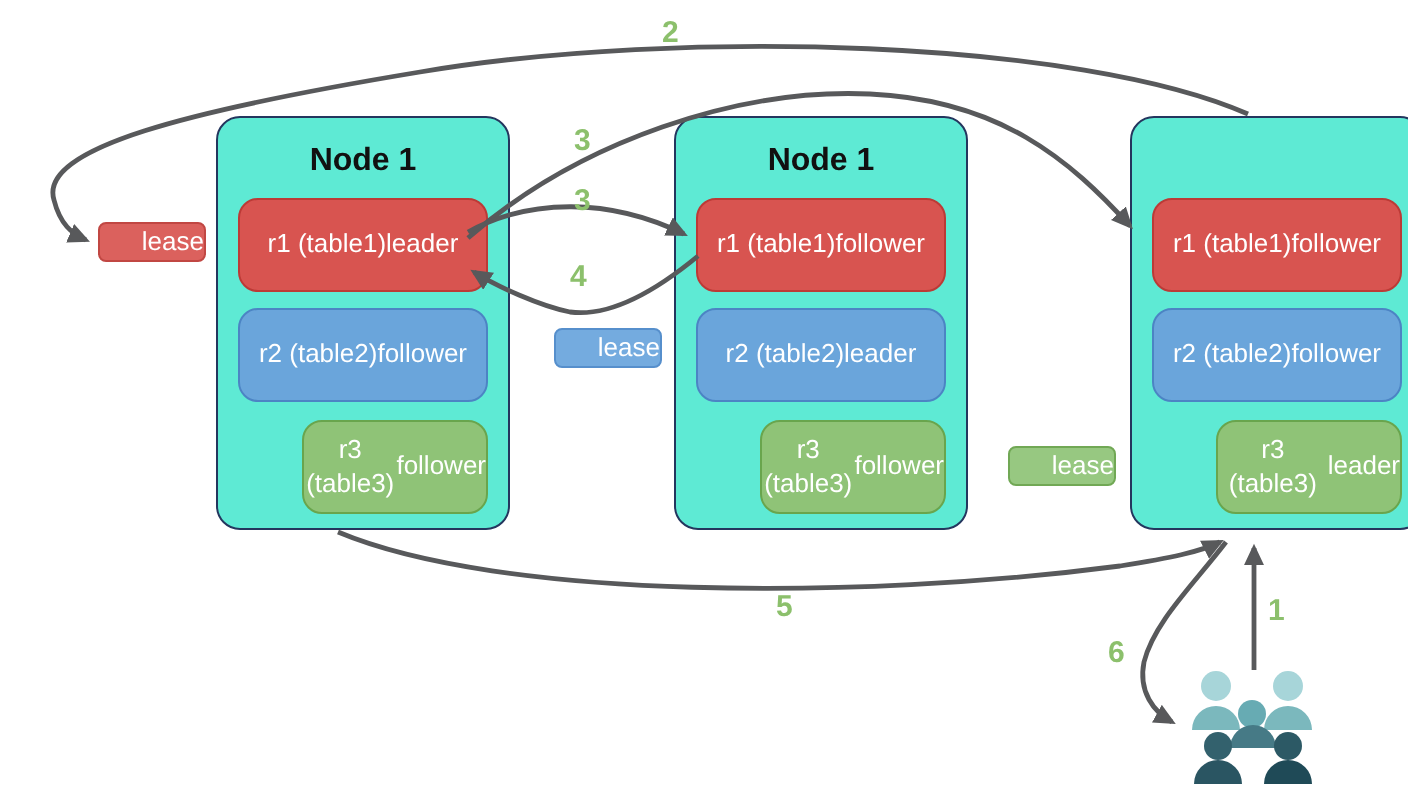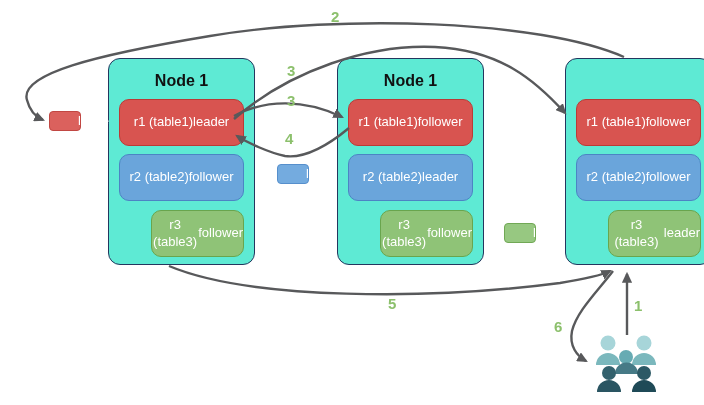--- a/index.html
+++ b/index.html
@@ -19,22 +19,22 @@
   .replica{
     position:absolute;left:10px;right:10px;height:47px;border-radius:10px;
     display:flex;flex-direction:row;align-items:center;justify-content:center;
     color:#ffffff;font-size:13px;line-height:1.3;text-align:center;
   }
   .replica.r1{top:40px}.replica.r2{top:95px}.replica.r3{top:151px}
   .replica.red{background:#d85450;border:1.5px solid #bc3a36;}
   .replica.blue{background:#6aa5db;border:1.5px solid #4c84c4;align-items:center;}
   .replica.green{background:#8fc377;border:1.5px solid #69a54d;margin-left:32px;}
   .lease{
-    position:absolute;width:32px;height:20px;border-radius:4px;color:#ffffff;
-    font-size:13px;text-align:right;line-height:18px;padding-left:28px;
+    position:absolute;width:54px;height:20px;border-radius:4px;color:#ffffff;
+    font-size:13px;text-align:right;line-height:18px;
   }
   .lease-red{left:49px;top:111px;background:#db615d;border:1px solid #c14743;}
   .lease-blue{left:277px;top:164px;background:#74abdf;border:1px solid #568fcc;}
   .lease-green{left:504px;top:223px;background:#97c881;border:1px solid #71a855;}
   .step{
     position:absolute;color:#8cc06c;font-size:15px;font-weight:bold;
   }
   .arrows,.users{position:absolute;pointer-events:none;}
   .arrows{left:0;top:0;}
   .users{left:582px;top:332px;}

